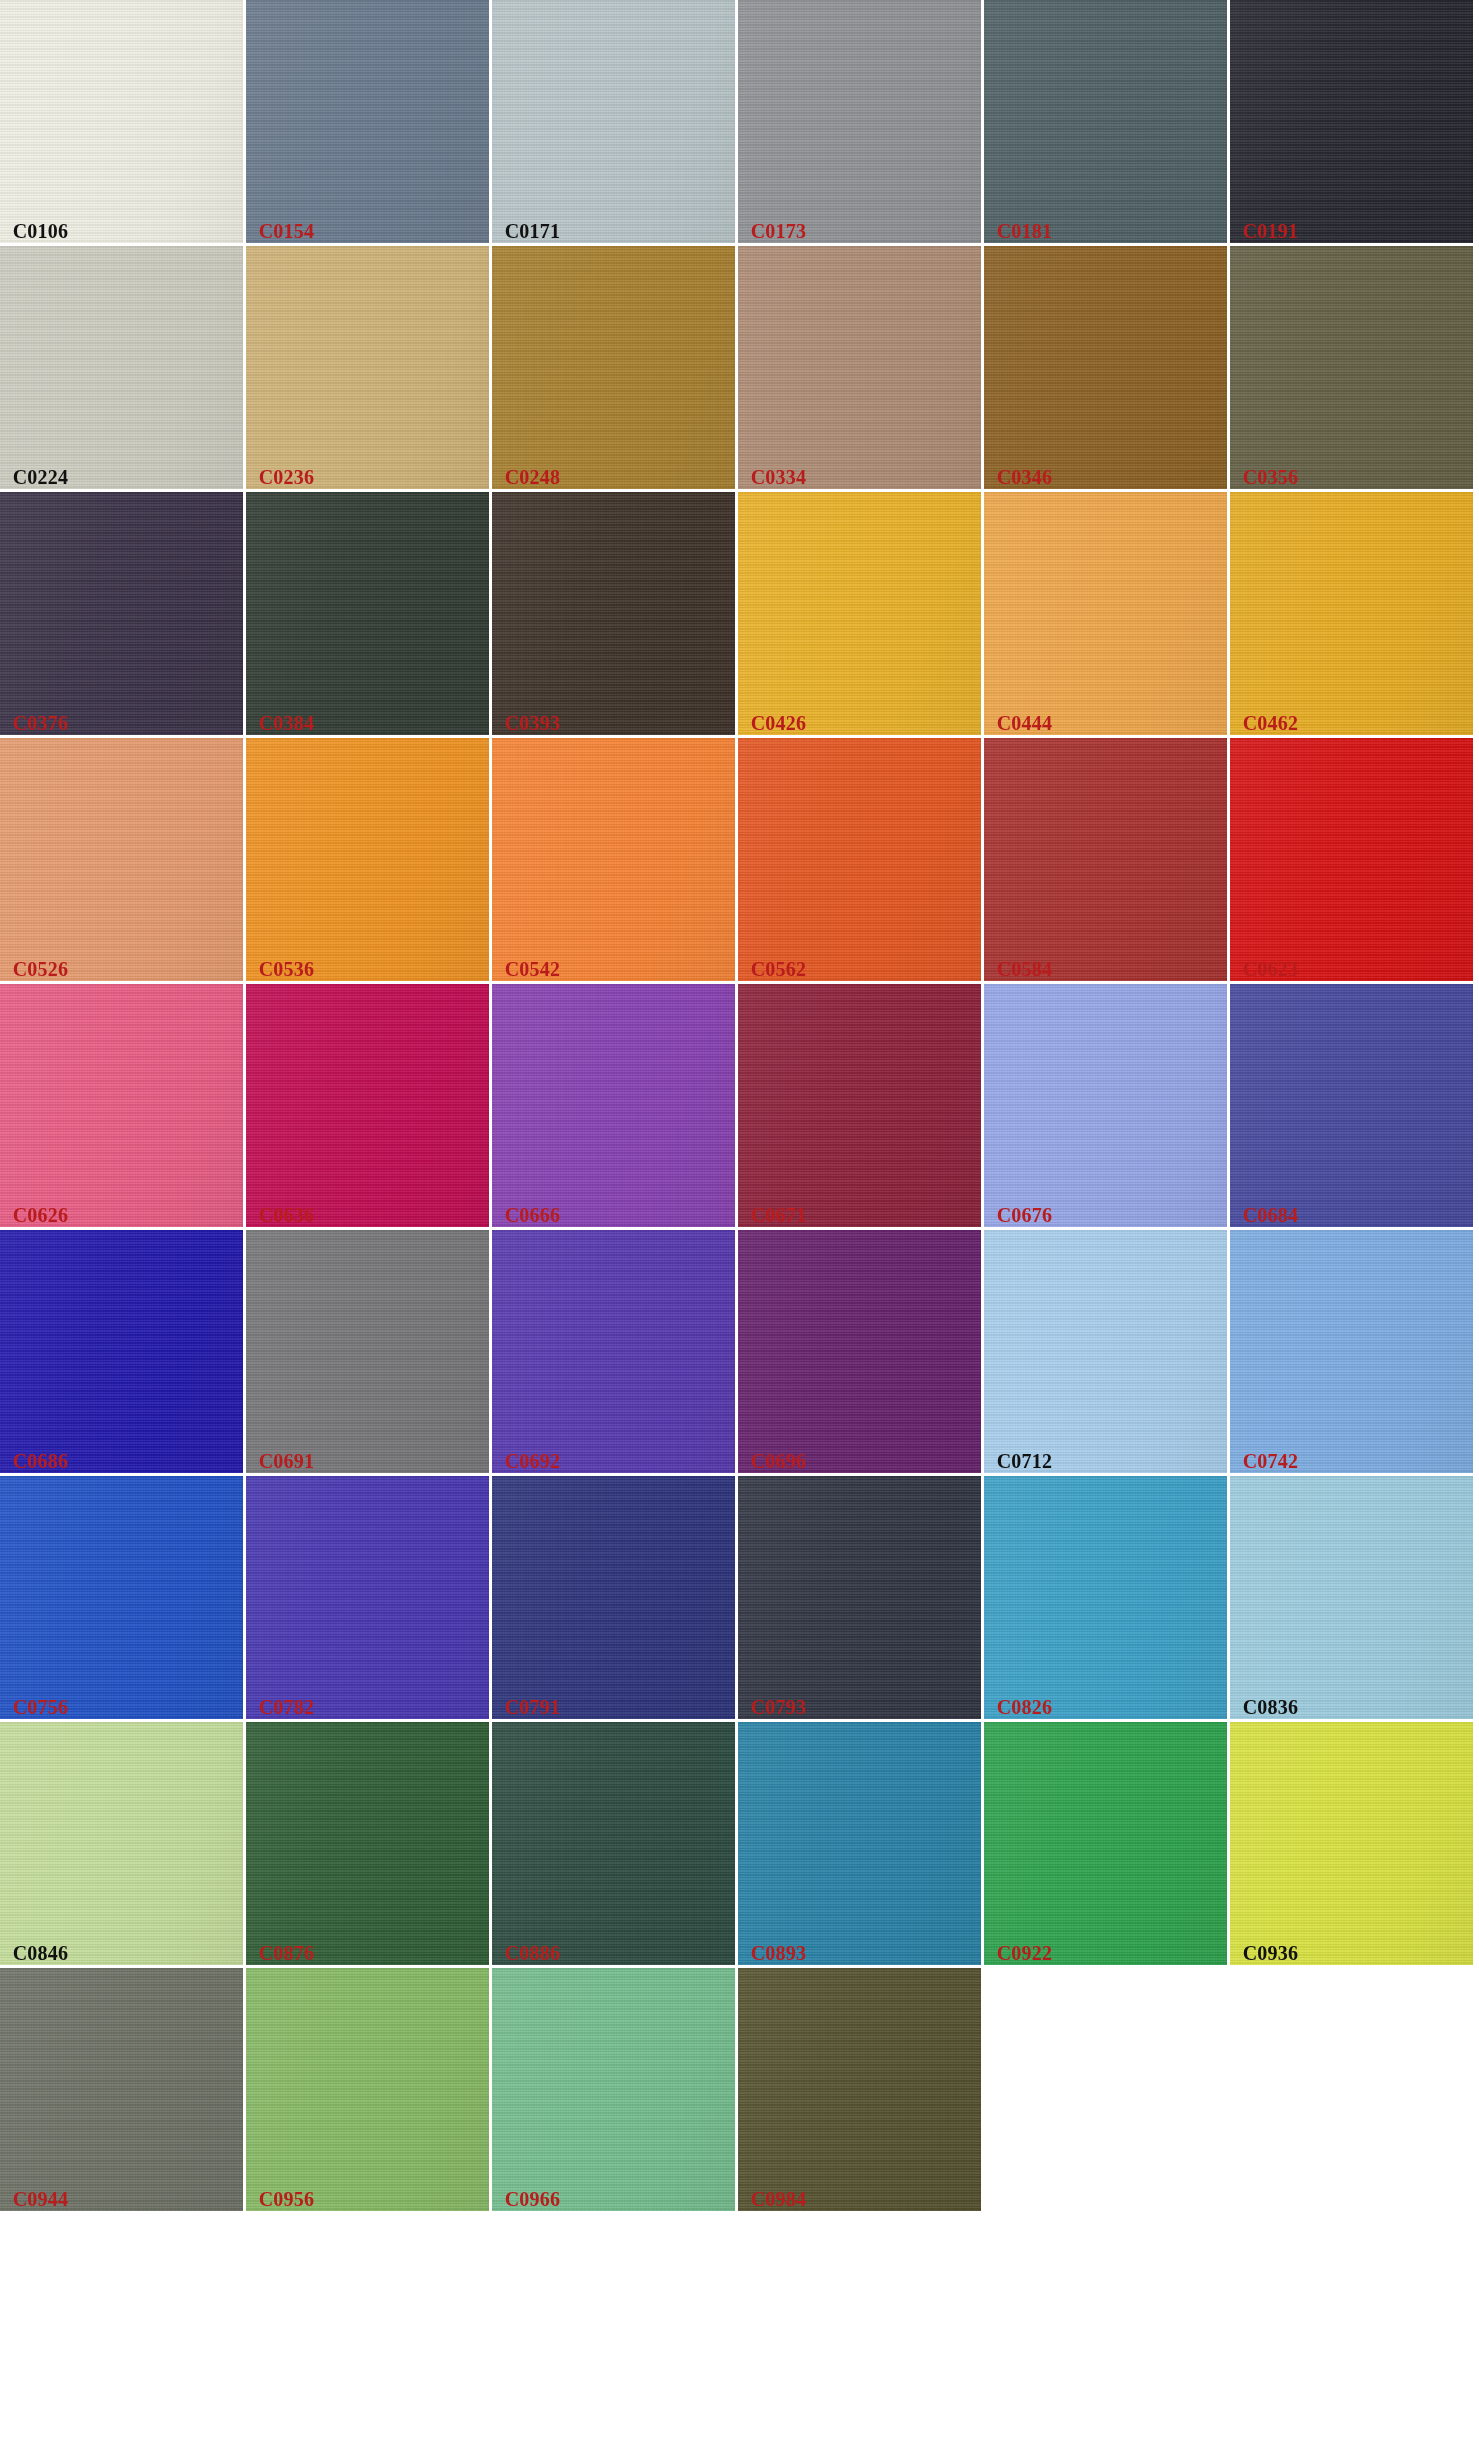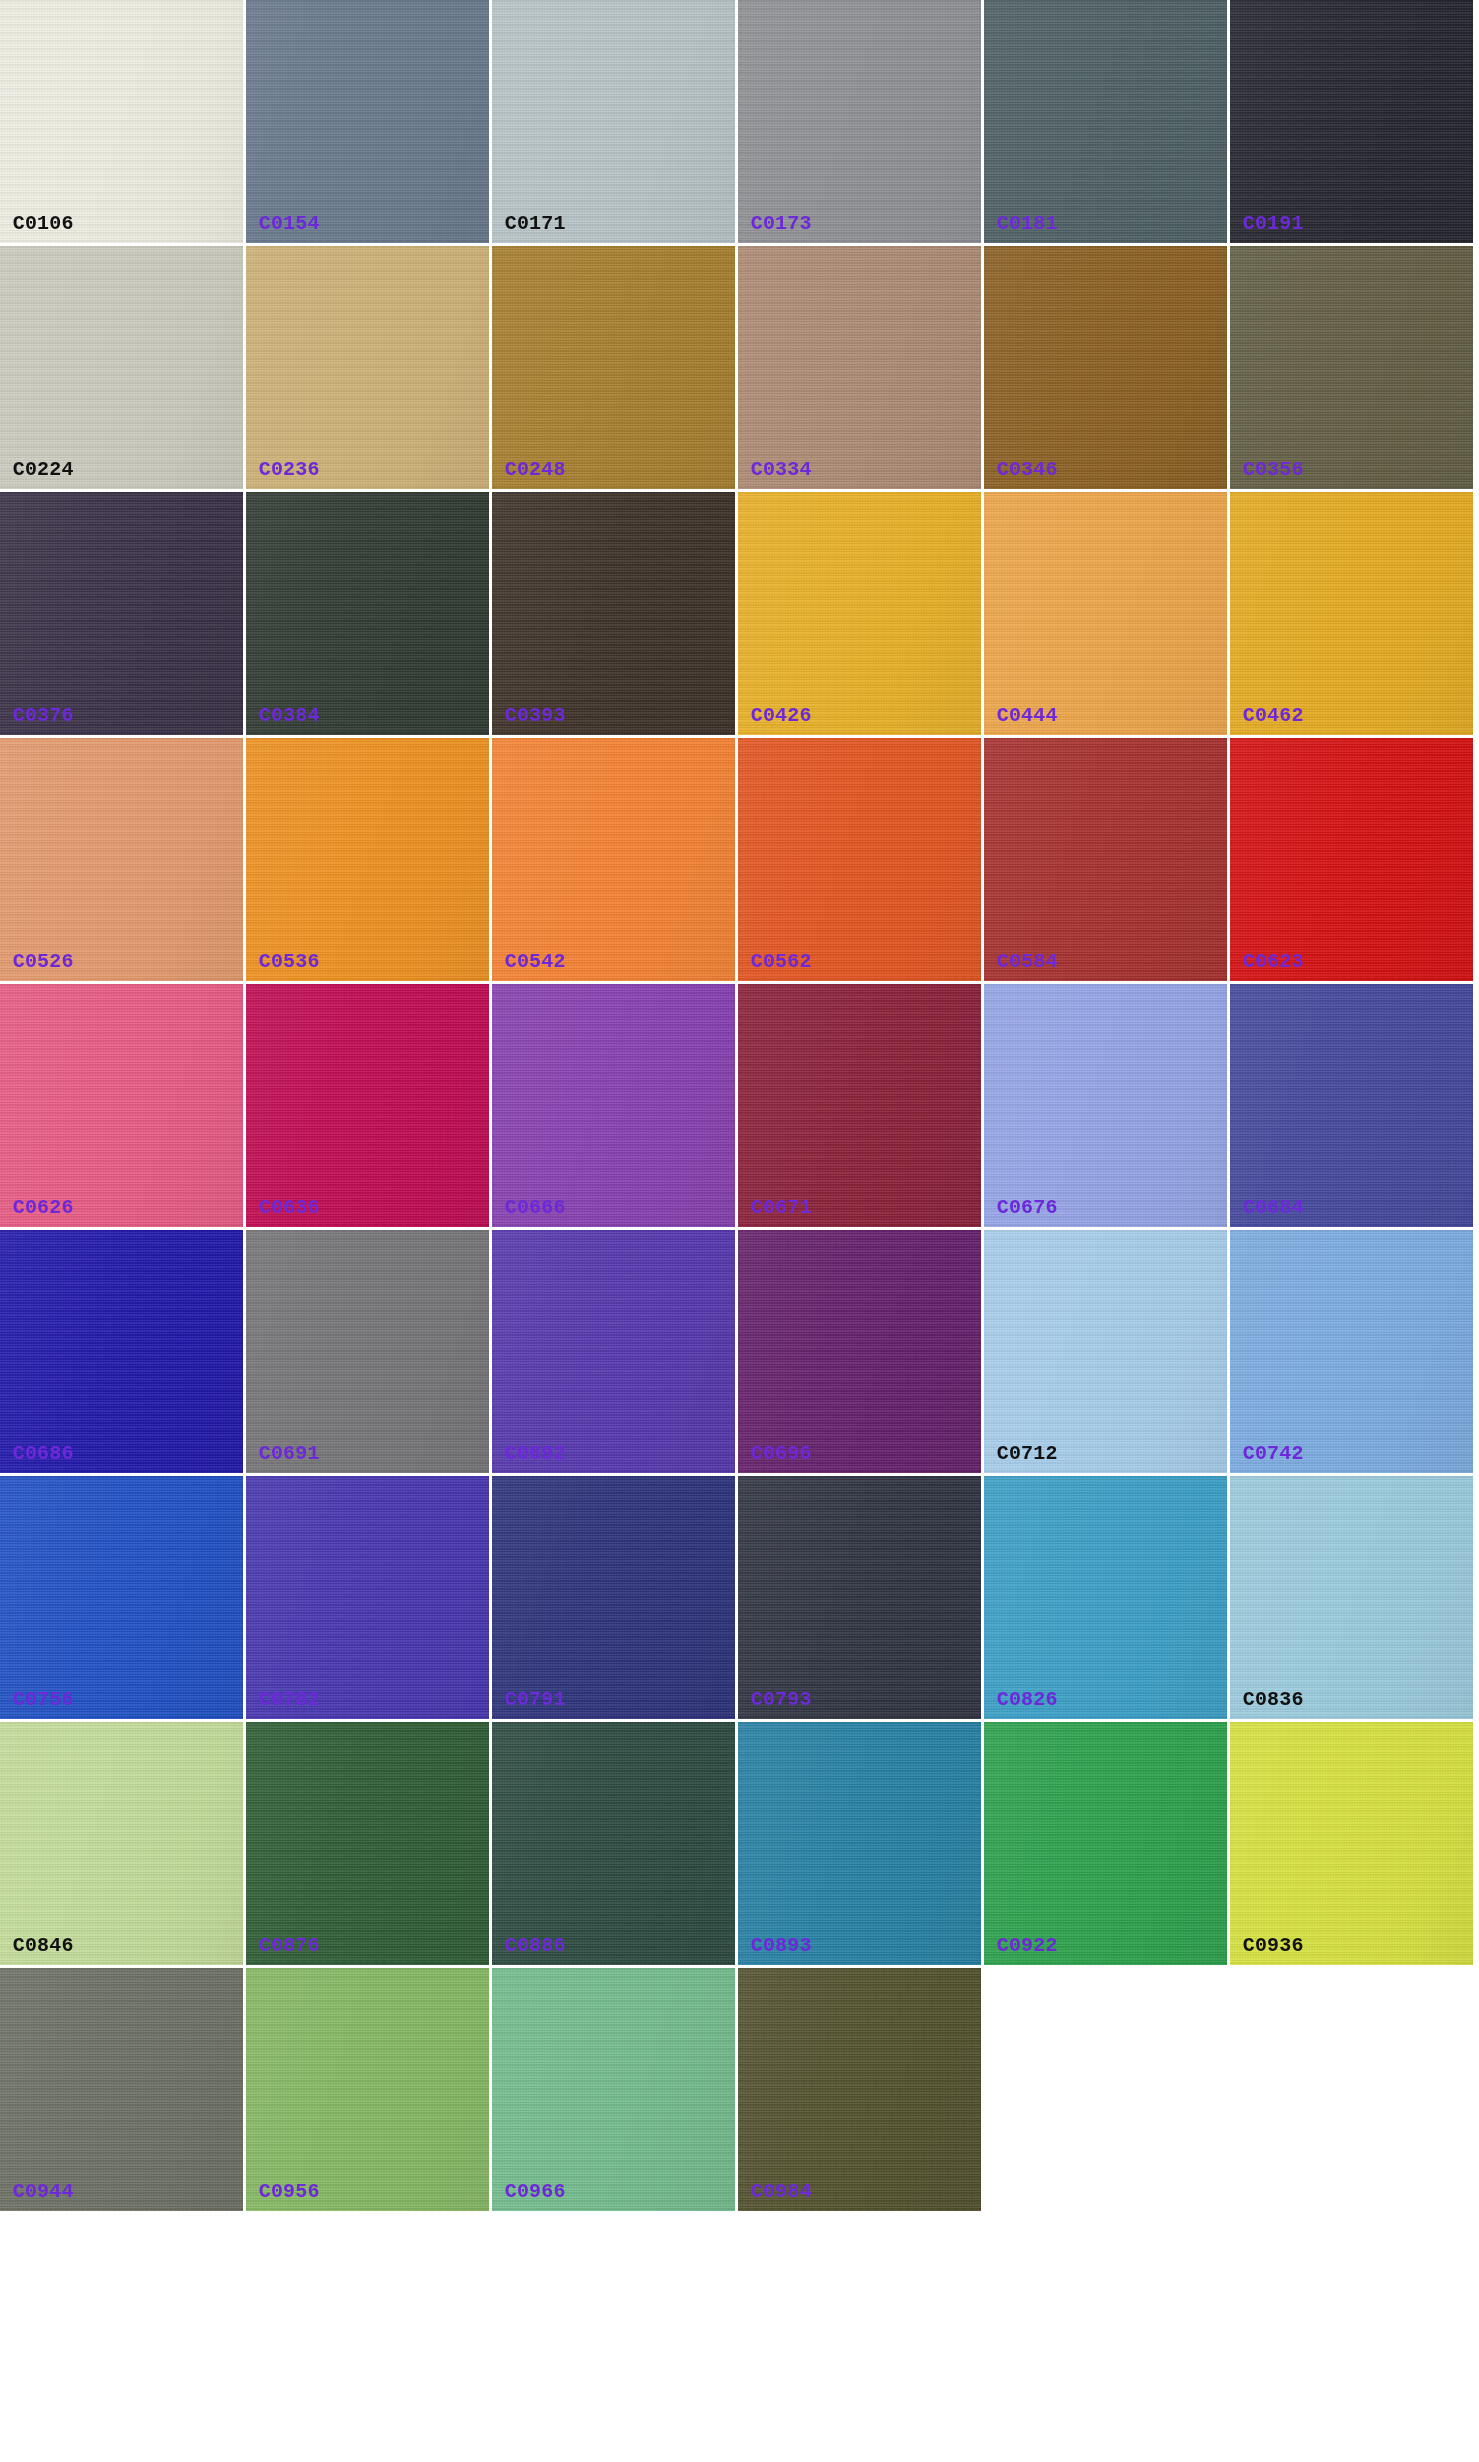--- a/index.html
+++ b/index.html
@@ -48,29 +48,29 @@
   }
   .sheen {
     position: absolute;
     inset: 0;
     background: linear-gradient(108deg, rgba(255,255,255,0.055) 0%, rgba(255,255,255,0.015) 38%, rgba(0,0,0,0.012) 72%, rgba(0,0,0,0.045) 100%);
     pointer-events: none;
   }
   .swatch-label {
     position: absolute;
     left: 12.7px;
-    bottom: 9px;
+    bottom: 2px;
     font-size: 20px;
     font-weight: bold;
     letter-spacing: 0.2px;
     line-height: 1;
     white-space: nowrap;
-    font-family: Liberation Mono, monospace;
-  }
-  .label-light { color: #6d28d9; text-align: center; }
+    font-family: Liberation Serif, serif;
+  }
+  .label-light { color: #b91c1c; text-align: center; }
   .label-dark  { color: #111111; }
 </style>
 </head>
 <body>
 
 <div id="swatch-grid">
     <div class="swatch">
       <div class="swatch-fill" style="background-color: rgb(239, 238, 227);">
         <div class="grain"></div>
         <div class="sheen"></div>

